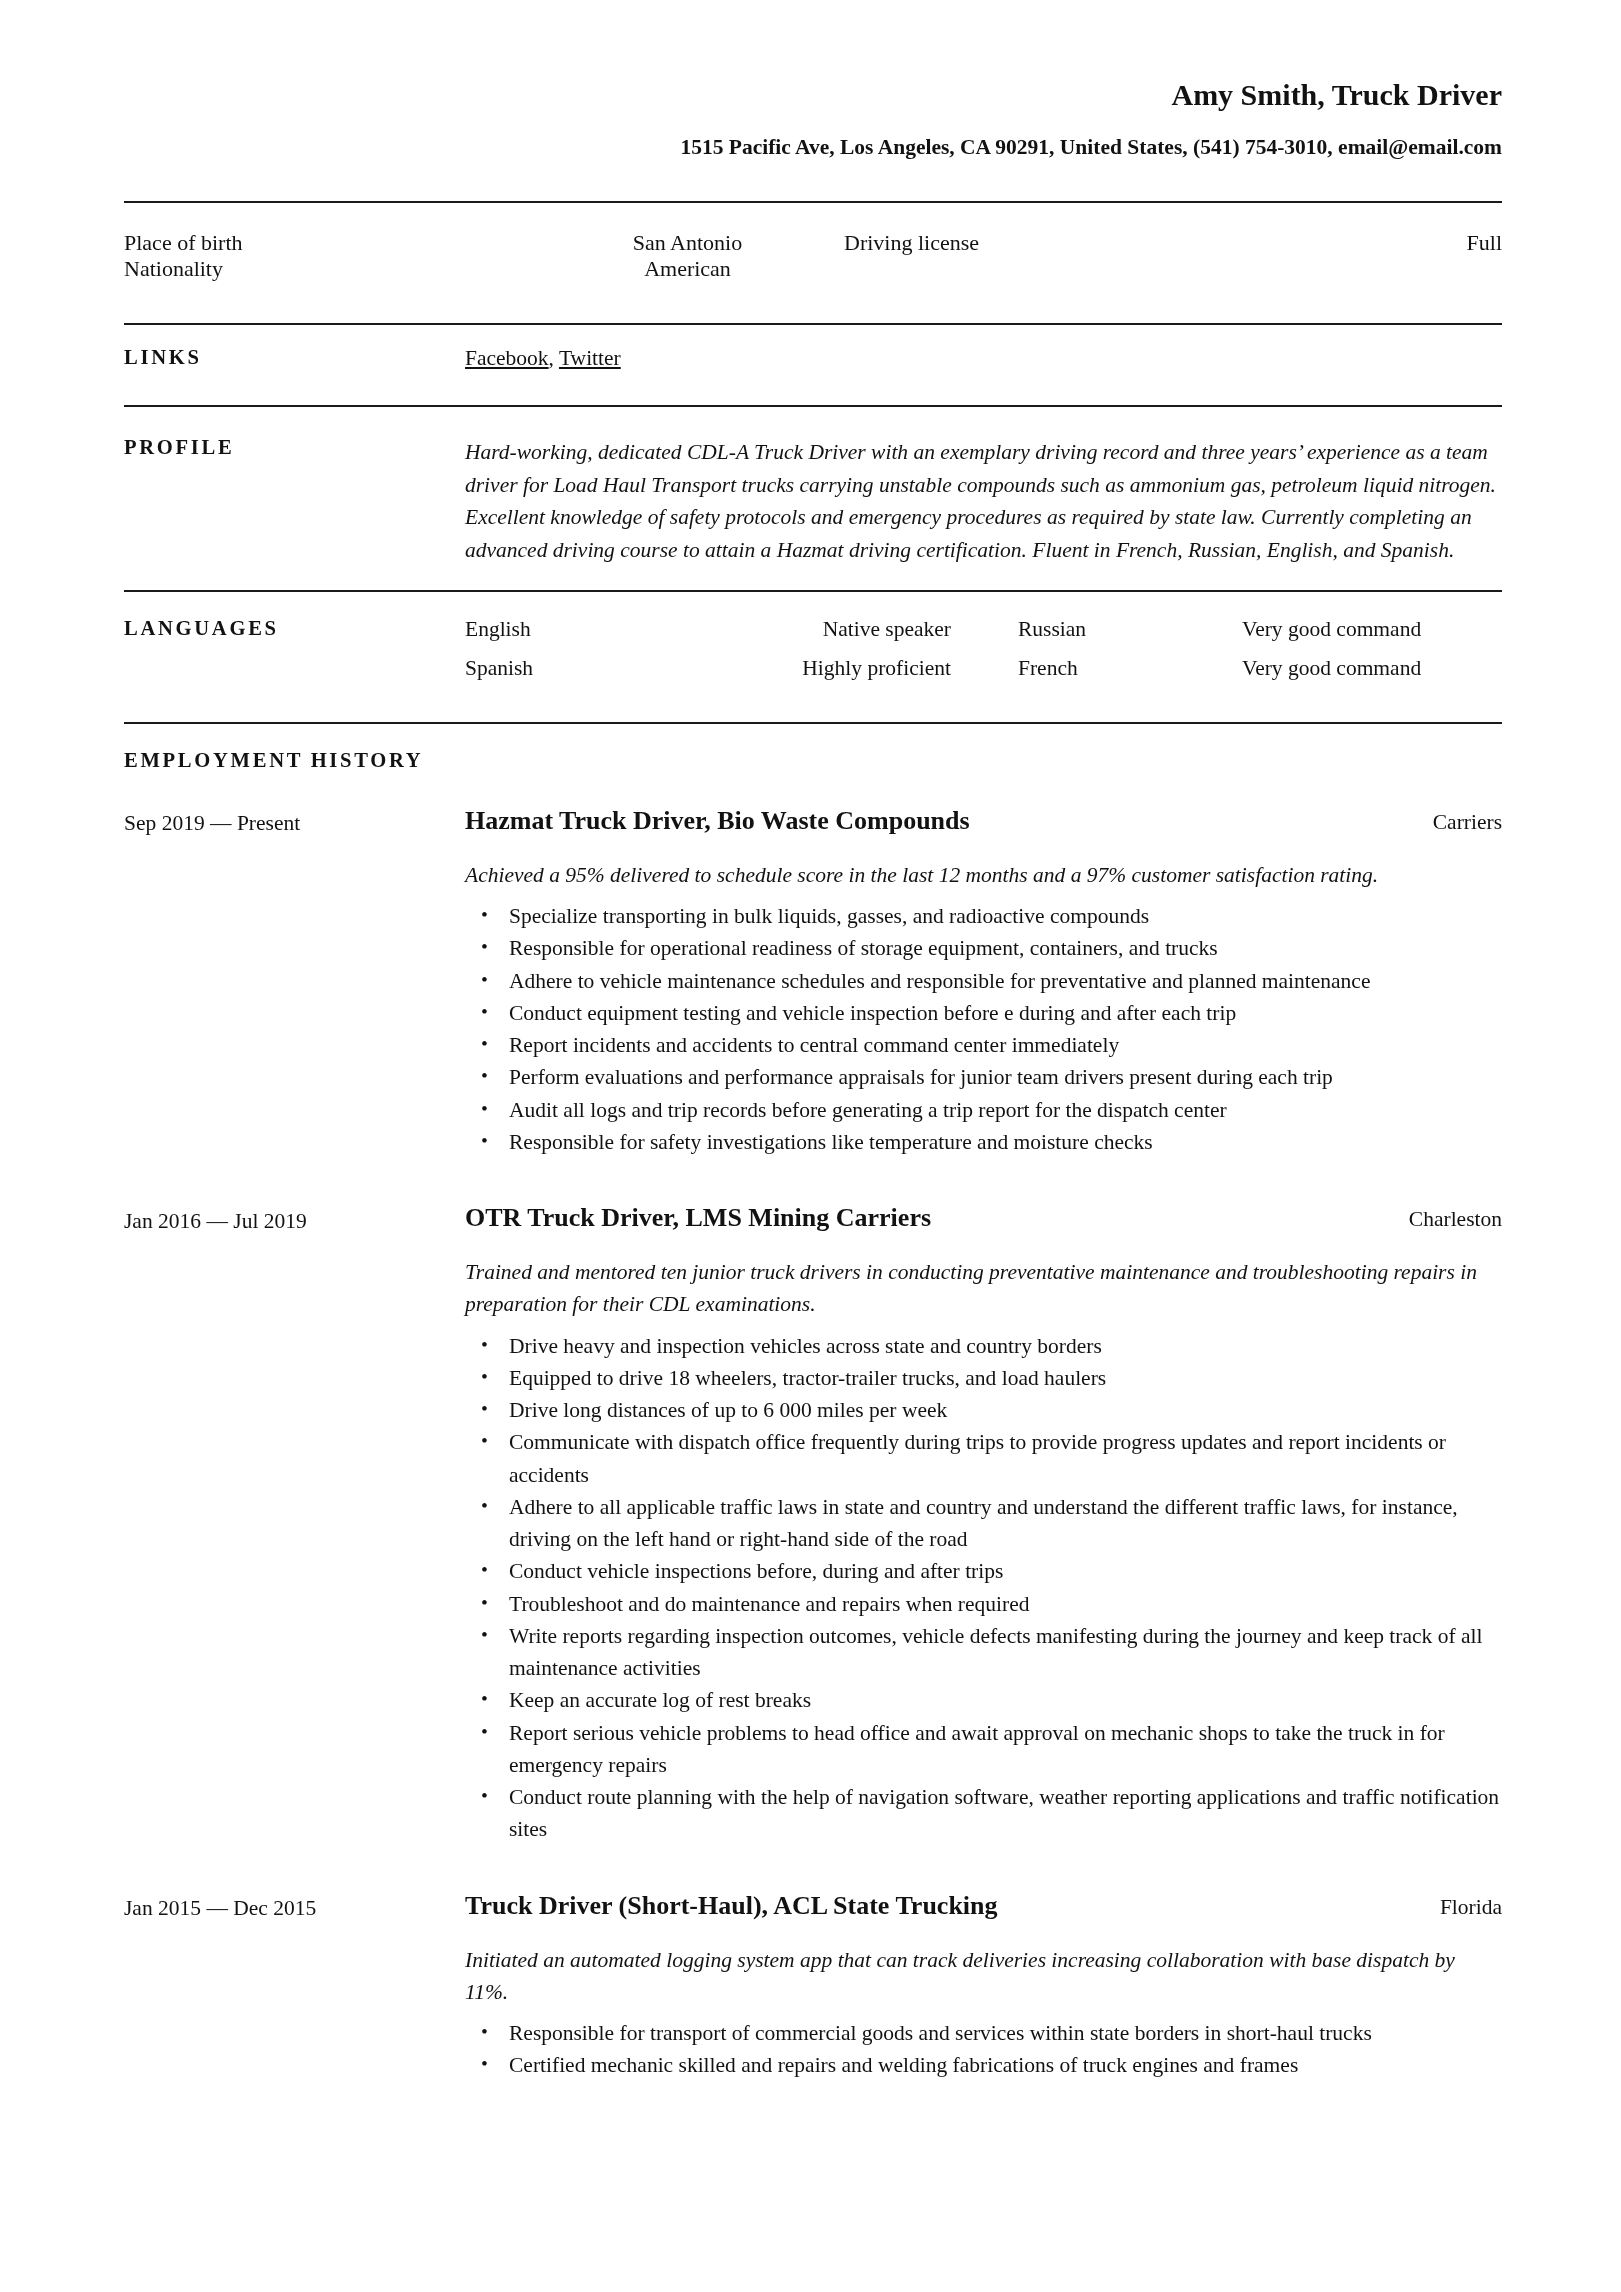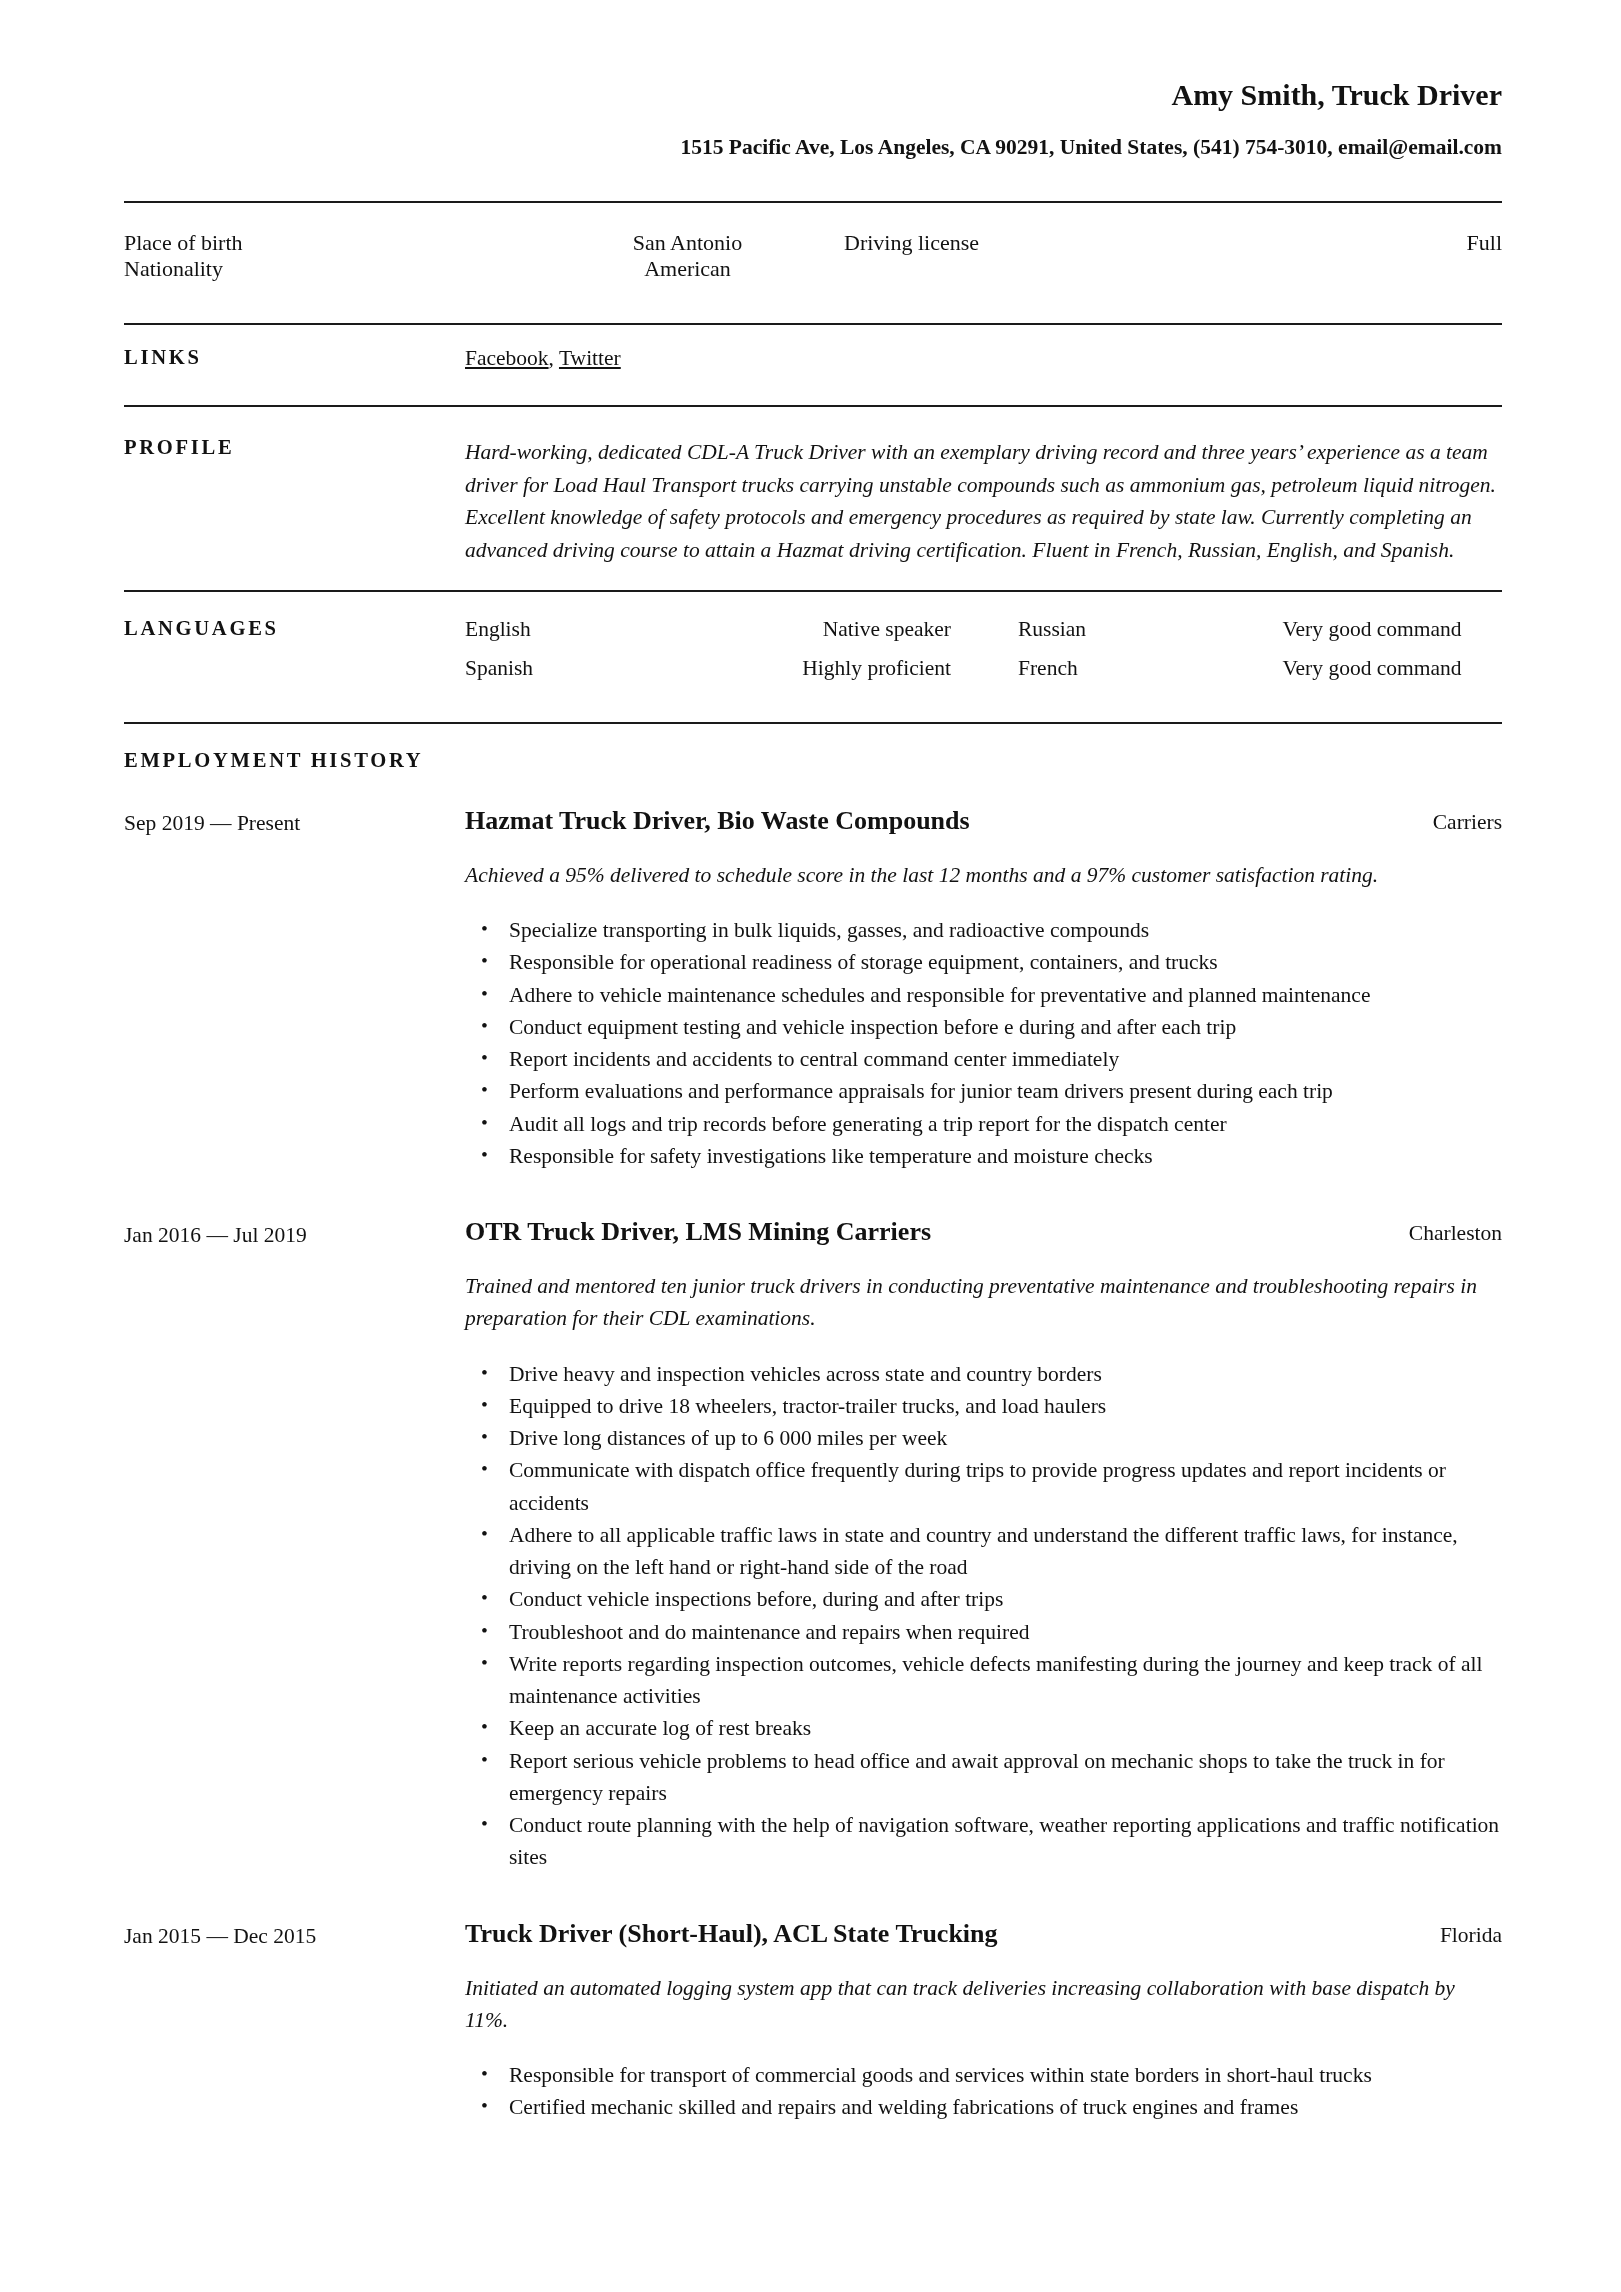--- a/index.html
+++ b/index.html
@@ -36,33 +36,33 @@
   .links-content a { color:inherit; text-decoration:underline; cursor:pointer; }
 
   
   .profile-sec { padding:29px 0 23px; }
   .profile-text { font-size:21.5px; font-style:italic; line-height:1.52; }
 
   
   .langs-sec { padding:25px 0 41px; }
   .langs-grid { display:grid; grid-template-columns:224px 262px 67px 224px 1fr; row-gap:14.3px; font-size:21.5px; align-items:baseline; }
   .langs-grid .lvl-1 { text-align:right; }
-  .langs-grid .lvl-2 { text-align:center; }
+  .langs-grid .lvl-2 { text-align:left; }
 
   
   .emp-sec { padding-top:25px; }
   .emp-heading { margin-bottom:34px; }
   .job { display:grid; grid-template-columns:341px 1fr; margin-bottom:45px; }
   .job:last-child { margin-bottom:0; }
   .job-dates { font-size:21.5px; padding-top:5.4px; }
   .job-head { display:flex; justify-content:space-between; align-items:baseline; }
   .job-title { font-size:26px; font-weight:700;text-align:center; }
   .job-location { font-size:21.5px; font-weight:400; }
   .job-summary { margin-top:23px; font-size:21.5px; font-style:italic; line-height:1.5; }
-  .job-bullets { margin-top:23px; list-style:none; }
+  .job-bullets { margin-top:9px; list-style:none; }
   .job-bullets li { position:relative; font-size:21.5px; line-height:1.5; padding-left:44px; }
   .job-bullets li::before { content:"\2022"; position:absolute; left:16px; top:0; font-size:19.7px; }
 </style>
 </head>
 <body>
 
 <div class="page">
 
   <header class="hdr">
     <h1>Amy Smith, Truck Driver</h1>

